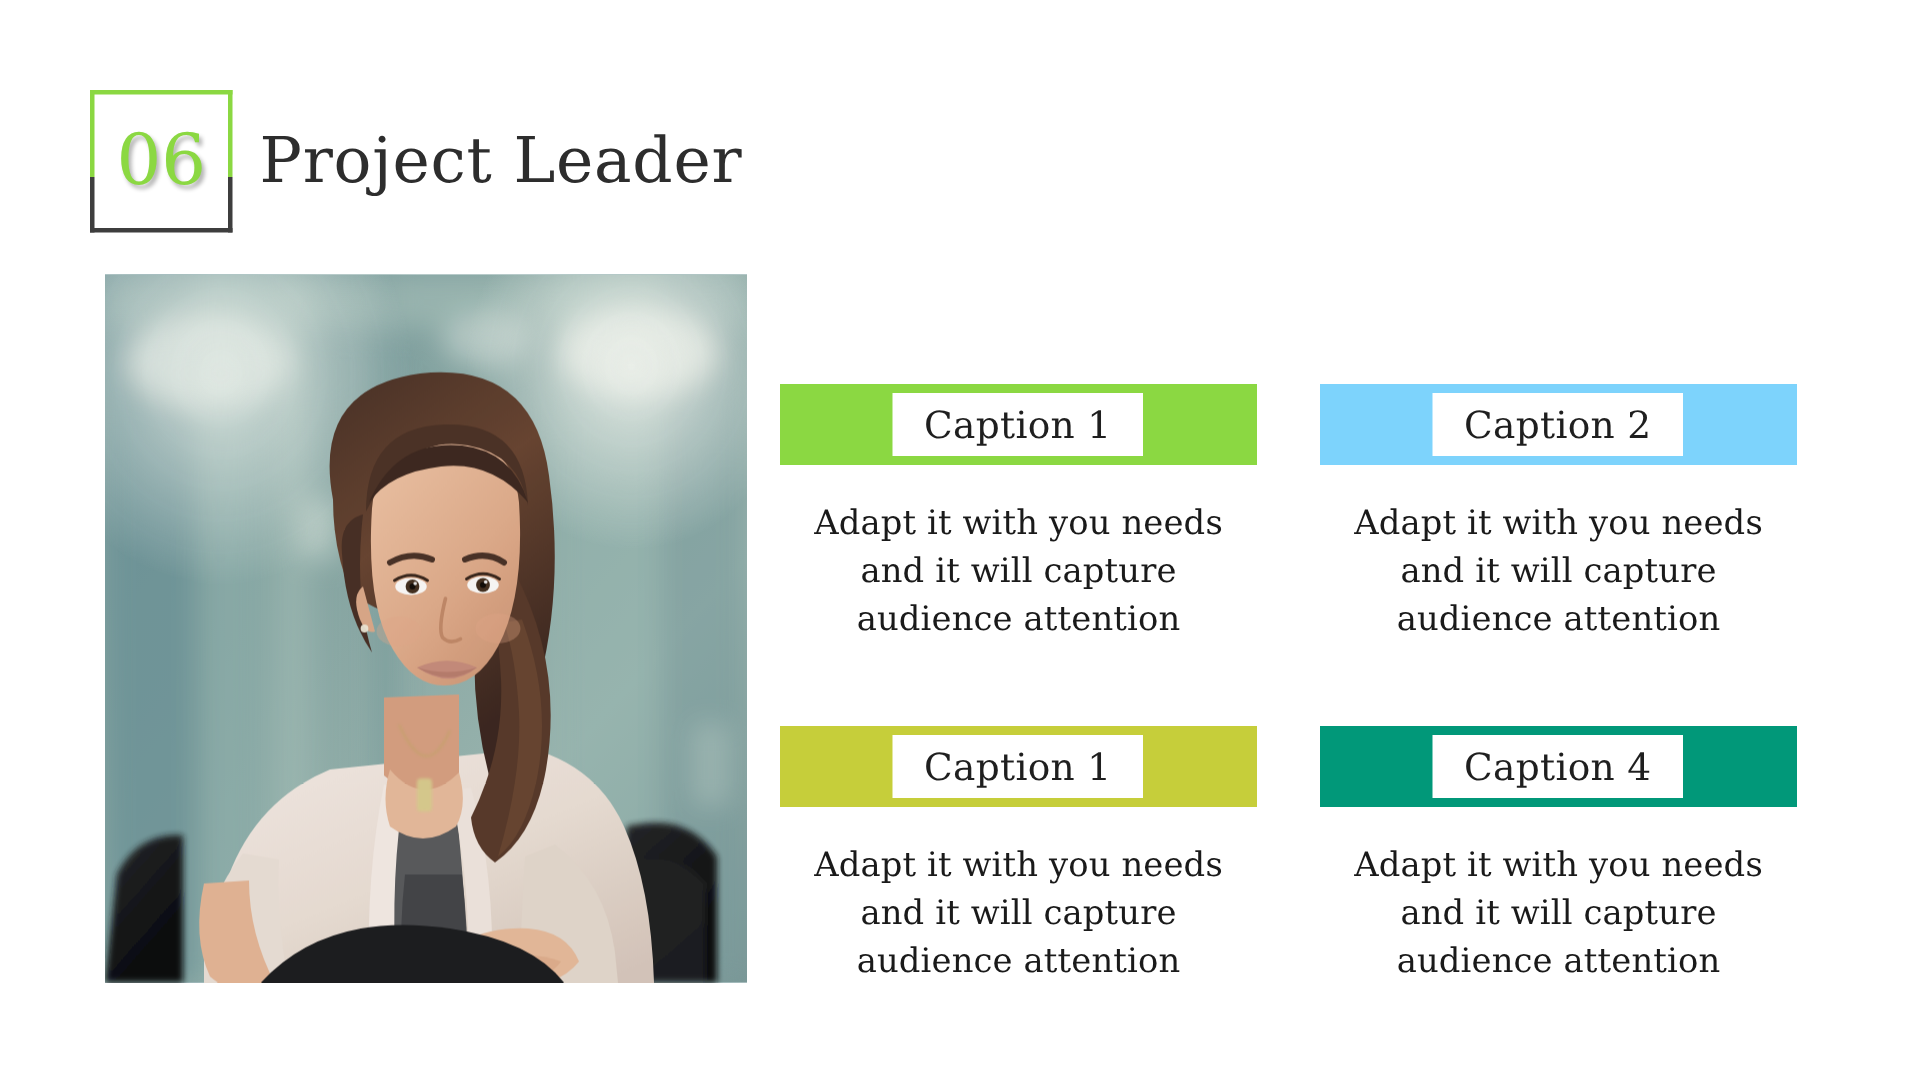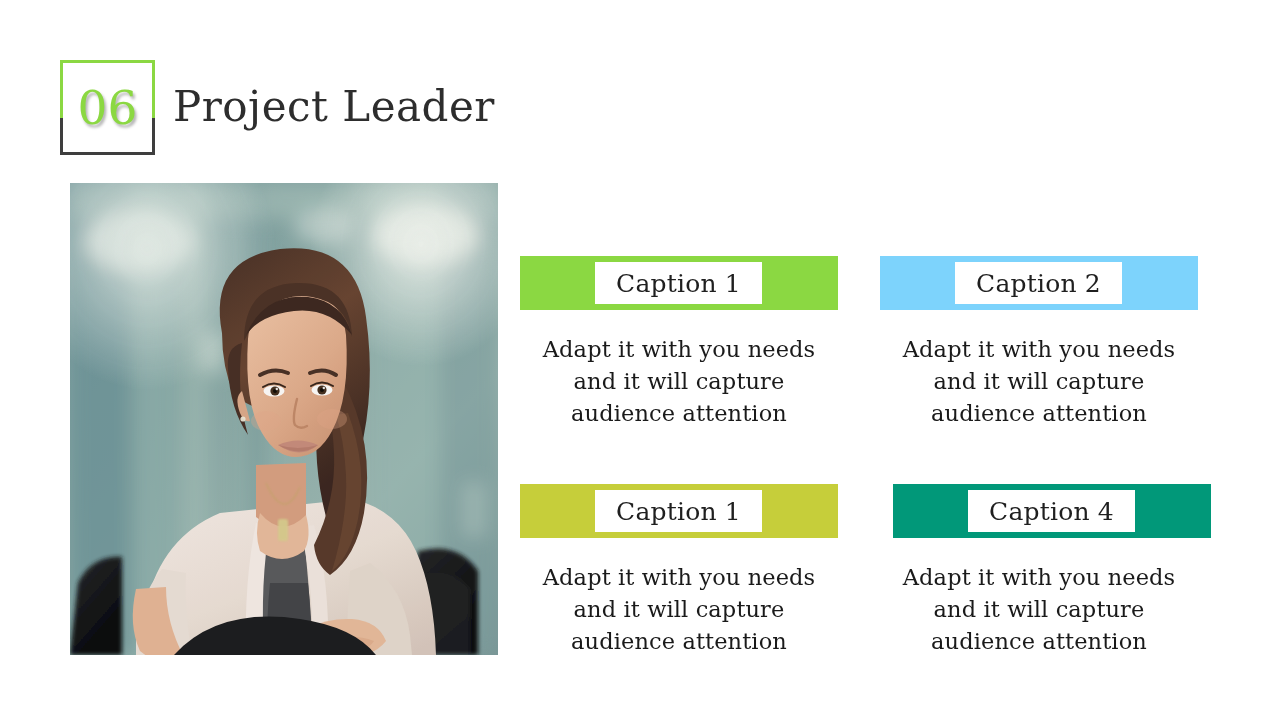--- a/index.html
+++ b/index.html
@@ -327,21 +327,21 @@
   <div class="card c3">
     <div class="caption-bar" style="background: rgb(198, 206, 58);">
       <div class="caption-inset">
         <span class="caption-text">Caption 1</span>
       </div>
     </div>
     <div class="card-body">Adapt it with you needs and it will capture audience attention</div>
   </div>
 
   <div class="card c4">
-    <div class="caption-bar" style="background: rgb(1, 152, 121); margin-left: 13px;">
+    <div class="caption-bar" style="background: rgb(1, 152, 121);">
       <div class="caption-inset">
         <span class="caption-text">Caption 4</span>
       </div>
     </div>
     <div class="card-body">Adapt it with you needs and it will capture audience attention</div>
   </div>
 
 </div>
 
 </body></html>

